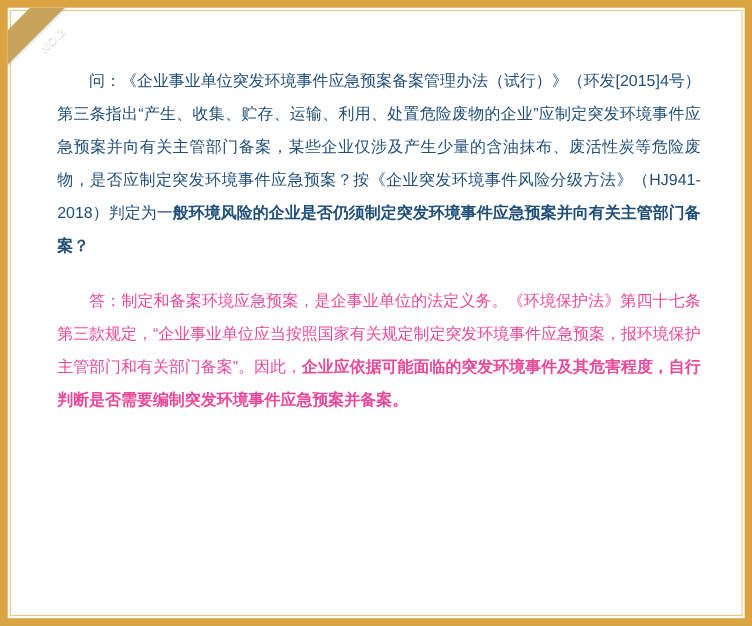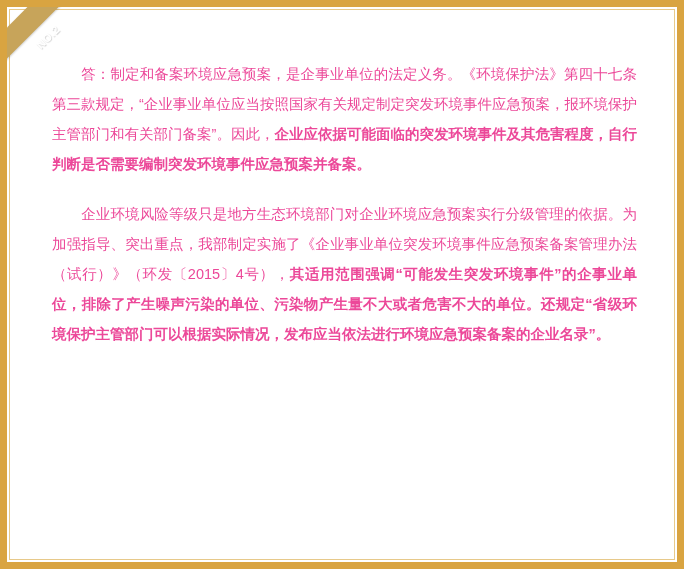--- a/index.html
+++ b/index.html
@@ -90,16 +90,16 @@
 </style>
 </head>
 <body>
 
 <div class="page">
   <div class="inner-frame"></div>
   <div class="ribbon"></div>
   <div class="ribbon-label">NO.2</div>
 
   <div class="content">
+    <p class="para q"><span class="indent"></span><span>问：《企业事业单位突发环境事件应急预案备案管理办法（试行）》（环发[2015]4号）第三条指出“产生、收集、贮存、运输、利用、处置危险废物的企业”应制定突发环境事件应急预案并向有关主管部门备案，某些企业仅涉及产生少量的含油抹布、废活性炭等危险废物，是否应制定突发环境事件应急预案？按《企业突发环境事件风险分级方法》（HJ941-2018）判定为一</span><span class="bold">般环境风险的企业是否仍须制定突发环境事件应急预案并向有关主管部门备案？</span></p>
     <p class="para"><span class="indent"></span><span>答：制定和备案环境应急预案，是企事业单位的法定义务。《环境保护法》第四十七条第三款规定，“企业事业单位应当按照国家有关规定制定突发环境事件应急预案，报环境保护主管部门和有关部门备案”。因此，</span><span class="bold">企业应依据可能面临的突发环境事件及其危害程度，自行判断是否需要编制突发环境事件应急预案并备案。</span></p>
-    <p class="para"><span class="indent"></span><span>企业环境风险等级只是地方生态环境部门对企业环境应急预案实行分级管理的依据。为加强指导、突出重点，我部制定实施了《企业事业单位突发环境事件应急预案备案管理办法（试行）》（环发〔2015〕4号），</span><span class="bold">其适用范围强调“可能发生突发环境事件”的企事业单位，排除了产生噪声污染的单位、污染物产生量不大或者危害不大的单位。还规定“省级环境保护主管部门可以根据实际情况，发布应当依法进行环境应急预案备案的企业名录”。</span></p>
   </div>
 </div>
 
 </body></html>

